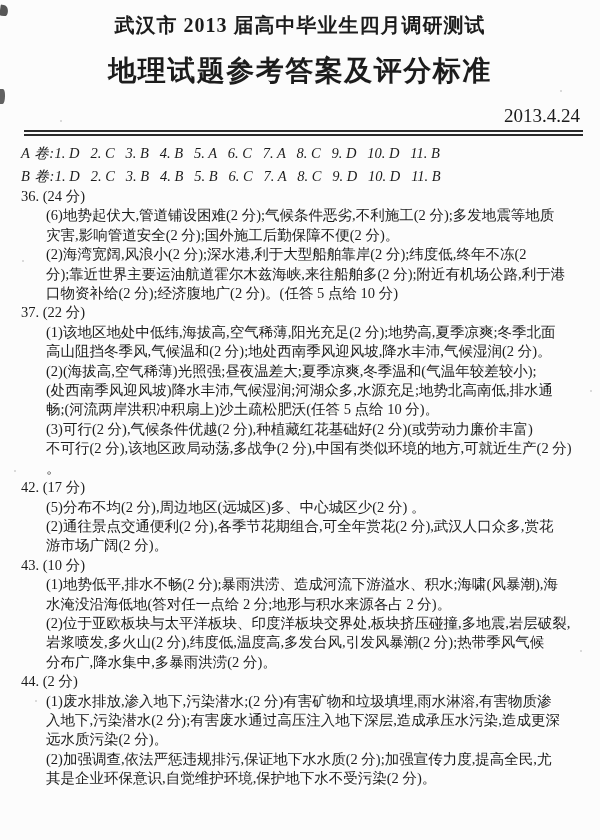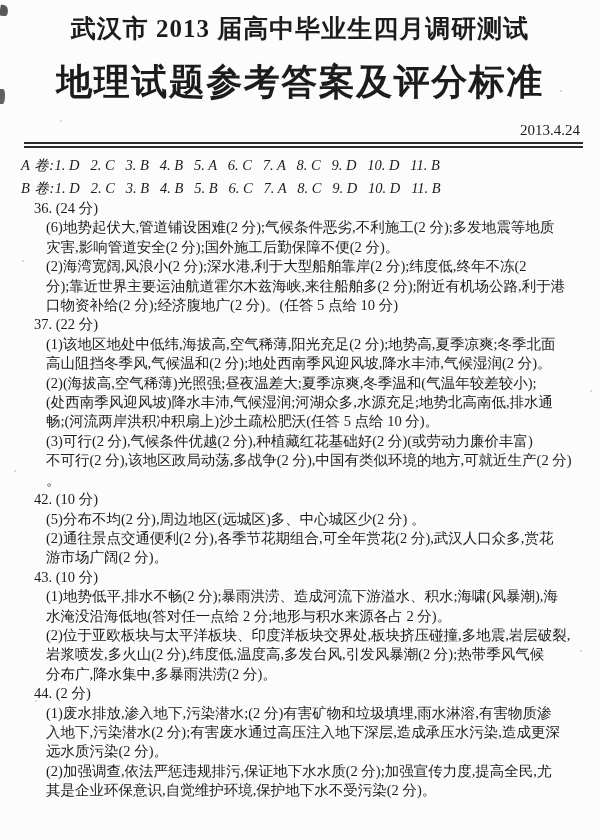--- a/index.html
+++ b/index.html
@@ -8,57 +8,57 @@
     width:600px;height:840px;
     margin:0 auto;
     background:#fcfcfc;
     overflow:hidden;
     font-family:"Liberation Serif","DejaVu Serif",serif;
     color:#1c1c1c;
   }
   .title{
     padding-top:12px;
     text-align:center;
-    font-size:25px;
+    font-size:20px;
     font-weight:600;
     letter-spacing:1px;
   }
   .subtitle{
     margin-top:13px;
     text-align:center;
-    font-size:36px;
+    font-size:28px;
     font-weight:bold;
     letter-spacing:1.5px;
   }
   .date{
     margin-top:15px;
     padding-right:20px;
     text-align:right;
-    font-size:15px;
+    font-size:19px;
   }
   .double-rule{
     margin:3px 17px 0 24px;
     height:2px;
     border-top:2px solid #2b2b2b;
     border-bottom:2px solid #2b2b2b;
   }
   .body-text{
     padding:6px 14px 0 21px;
     font-size:14.5px;
     line-height:19.4px;
     word-break:break-all;
   }
   .choice-row{
     white-space:pre;
     line-height:22.5px;
     font-style:italic;
   }
   .choice-label{letter-spacing:0.5px;}
   .q-heading{
-    margin-left:13px;
+    margin-left:0;
     white-space:pre;
   }
   .q-para{
     margin-left:25px;
     white-space:pre-line;
   }
   
   .artifact{position:absolute;background:#3a3a3a;}
   .corner-smudge{
     left:0;top:5px;width:8px;height:11px;
@@ -118,21 +118,21 @@
       <div class="q-para">(1)该地区地处中低纬,海拔高,空气稀薄,阳光充足(2 分);地势高,夏季凉爽;冬季北面
 高山阻挡冬季风,气候温和(2 分);地处西南季风迎风坡,降水丰沛,气候湿润(2 分)。</div>
       <div class="q-para">(2)(海拔高,空气稀薄)光照强;昼夜温差大;夏季凉爽,冬季温和(气温年较差较小);
 (处西南季风迎风坡)降水丰沛,气候湿润;河湖众多,水源充足;地势北高南低,排水通
 畅;(河流两岸洪积冲积扇上)沙土疏松肥沃(任答 5 点给 10 分)。</div>
       <div class="q-para">(3)可行(2 分),气候条件优越(2 分),种植藏红花基础好(2 分)(或劳动力廉价丰富)
 不可行(2 分),该地区政局动荡,多战争(2 分),中国有类似环境的地方,可就近生产(2 分) 。</div>
     </div>
 
     <div>
-      <div class="q-heading">42. (10 分)</div>
+      <div class="q-heading">42. (17 分)</div>
       <div class="q-para">(5)分布不均(2 分),周边地区(远城区)多、中心城区少(2 分) 。</div>
       <div class="q-para">(2)通往景点交通便利(2 分),各季节花期组合,可全年赏花(2 分),武汉人口众多,赏花
 游市场广阔(2 分)。</div>
     </div>
 
     <div>
       <div class="q-heading">43. (10 分)</div>
       <div class="q-para">(1)地势低平,排水不畅(2 分);暴雨洪涝、造成河流下游溢水、积水;海啸(风暴潮),海
 水淹没沿海低地(答对任一点给 2 分;地形与积水来源各占 2 分)。</div>
       <div class="q-para">(2)位于亚欧板块与太平洋板块、印度洋板块交界处,板块挤压碰撞,多地震,岩层破裂,

